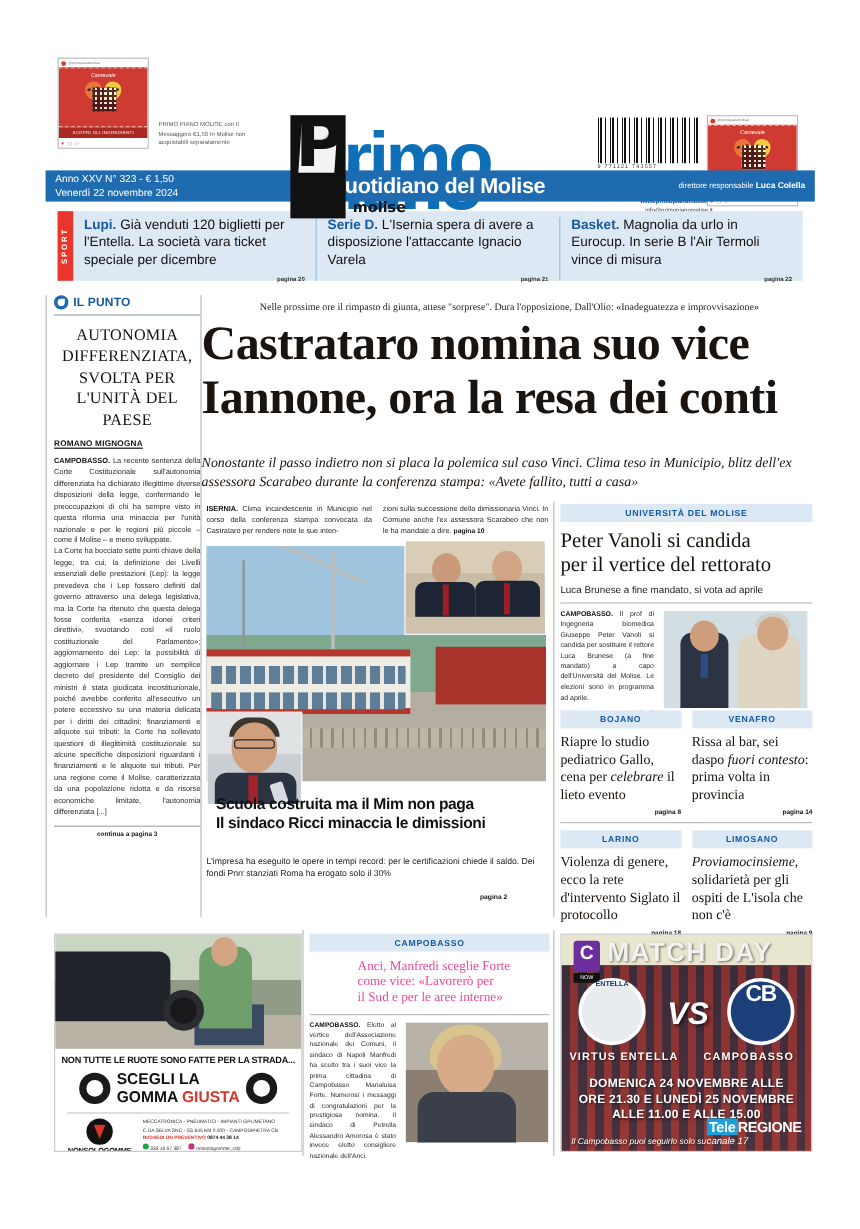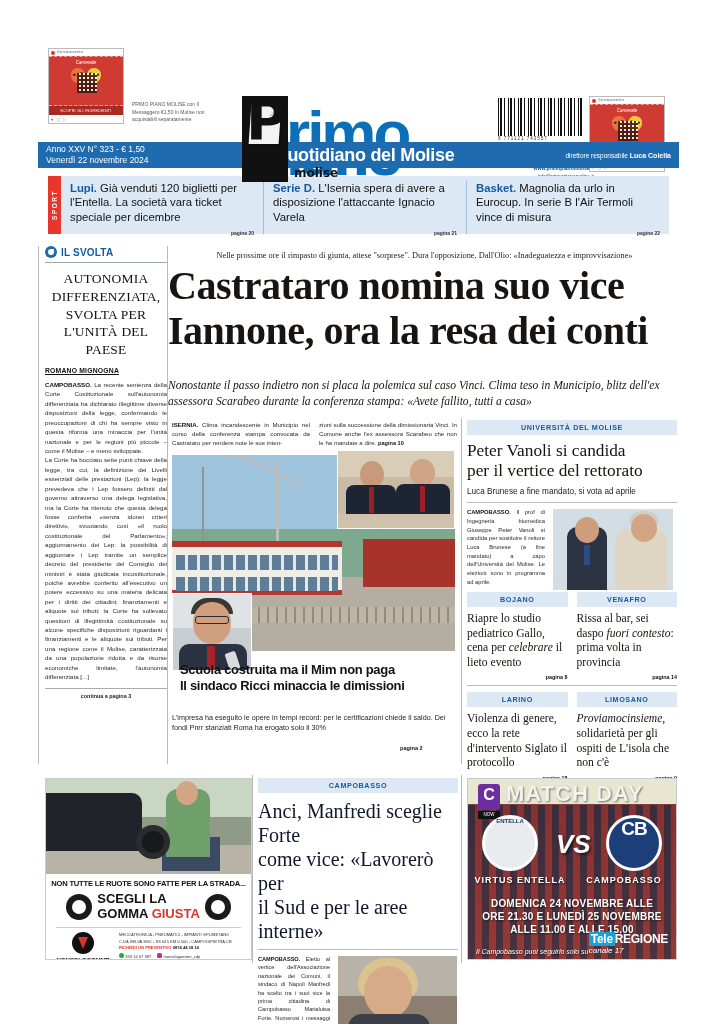--- a/index.html
+++ b/index.html
@@ -404,21 +404,21 @@
   .ad-info { flex: 1; font-size: 4.1px; line-height: 1.6; color: #333; }
   .ad-info .redl { color: #d8362a; font-weight: 700; }
   .ad-info .bl { font-weight: 700; color: #111; }
   .ad-soc { display: flex; gap: 6px; margin-top: 1px; align-items: center; }
   .soc-dot { width: 5px; height: 5px; border-radius: 50%; background: #25a54b; display: inline-block; }
   .soc-sq { width: 5px; height: 5px; border-radius: 1.5px; background: #c13584; display: inline-block; }
 
   .anci { position: absolute; left: 258px; top: 778px; width: 200px; }
   .anci-hl {
     font-family: "Liberation Serif", serif;
-    font-size: 20px; line-height: 1.2; color: #0f172a; margin-top: 6px;
+    font-size: 11px; line-height: 1.2; color: #ec4899; margin-top: 6px; margin-left: 40px;
   }
   .anci-rule { border-top: 1px solid #bbb; margin: 6px 0 5px; }
   .anci-row { display: flex; gap: 7px; }
   .anci-body { width: 72px; font-size: 5.6px; line-height: 1.5; text-align: justify; color: #2a2a2a; }
   .anci-body b { color: #111; }
   .ph-woman {
     flex: 1; height: 102px; position: relative; overflow: hidden;
     background: linear-gradient(#b9b2a8 0 40%, #8c7f72 40% 100%);
     border: 1px solid #fff;
   }
@@ -592,21 +592,21 @@
 
   <div class="vline" style="left:167px; top:246px; height:518px;"></div>
   <div class="vline" style="left:461px; top:418px; height:346px;"></div>
   <div class="vline" style="left:252px; top:775px; height:188px;"></div>
   <div class="vline" style="left:461px; top:775px; height:188px;"></div>
   <div class="vline" style="left:38px; top:246px; width:1px; height:518px;"></div>
 
   <div class="punto">
     <div class="punto-head">
       <span class="punto-logo"></span>
-      <span class="punto-title">IL SVOLTA</span>
+      <span class="punto-title">IL PUNTO</span>
     </div>
     <div class="punto-rule"></div>
     <div class="punto-kicker">AUTONOMIA DIFFERENZIATA, SVOLTA PER L'UNITÀ DEL PAESE</div>
     <div class="punto-author">ROMANO MIGNOGNA</div>
     <div class="punto-body">
       <p><b>CAMPOBASSO.</b><span> La recente sentenza della Corte Costituzionale sull'autonomia differenziata ha dichiarato illegittime diverse disposizioni della legge, confermando le preoccupazioni di chi ha sempre visto in questa riforma una minaccia per l'unità nazionale e per le regioni più piccole – come il Molise – e meno sviluppate.</span></p>
       <p>La Corte ha bocciato sette punti chiave della legge, tra cui, la definizione dei Livelli essenziali delle prestazioni (Lep): la legge prevedeva che i Lep fossero definiti dal governo attraverso una delega legislativa, ma la Corte ha ritenuto che questa delega fosse conferita «senza idonei criteri direttivi», svuotando così «il ruolo costituzionale del Parlamento»; aggiornamento dei Lep: la possibilità di aggiornare i Lep tramite un semplice decreto del presidente del Consiglio dei ministri è stata giudicata incostituzionale, poiché avrebbe conferito all'esecutivo un potere eccessivo su una materia delicata per i diritti dei cittadini; finanziamenti e aliquote sui tributi: la Corte ha sollevato questioni di illegittimità costituzionale su alcune specifiche disposizioni riguardanti i finanziamenti e le aliquote sui tributi. Per una regione come il Molise, caratterizzata da una popolazione ridotta e da risorse economiche limitate, l'autonomia differenziata [...]</p>
     </div>
     <div class="punto-cont">continua a pagina 3</div>
   </div>

